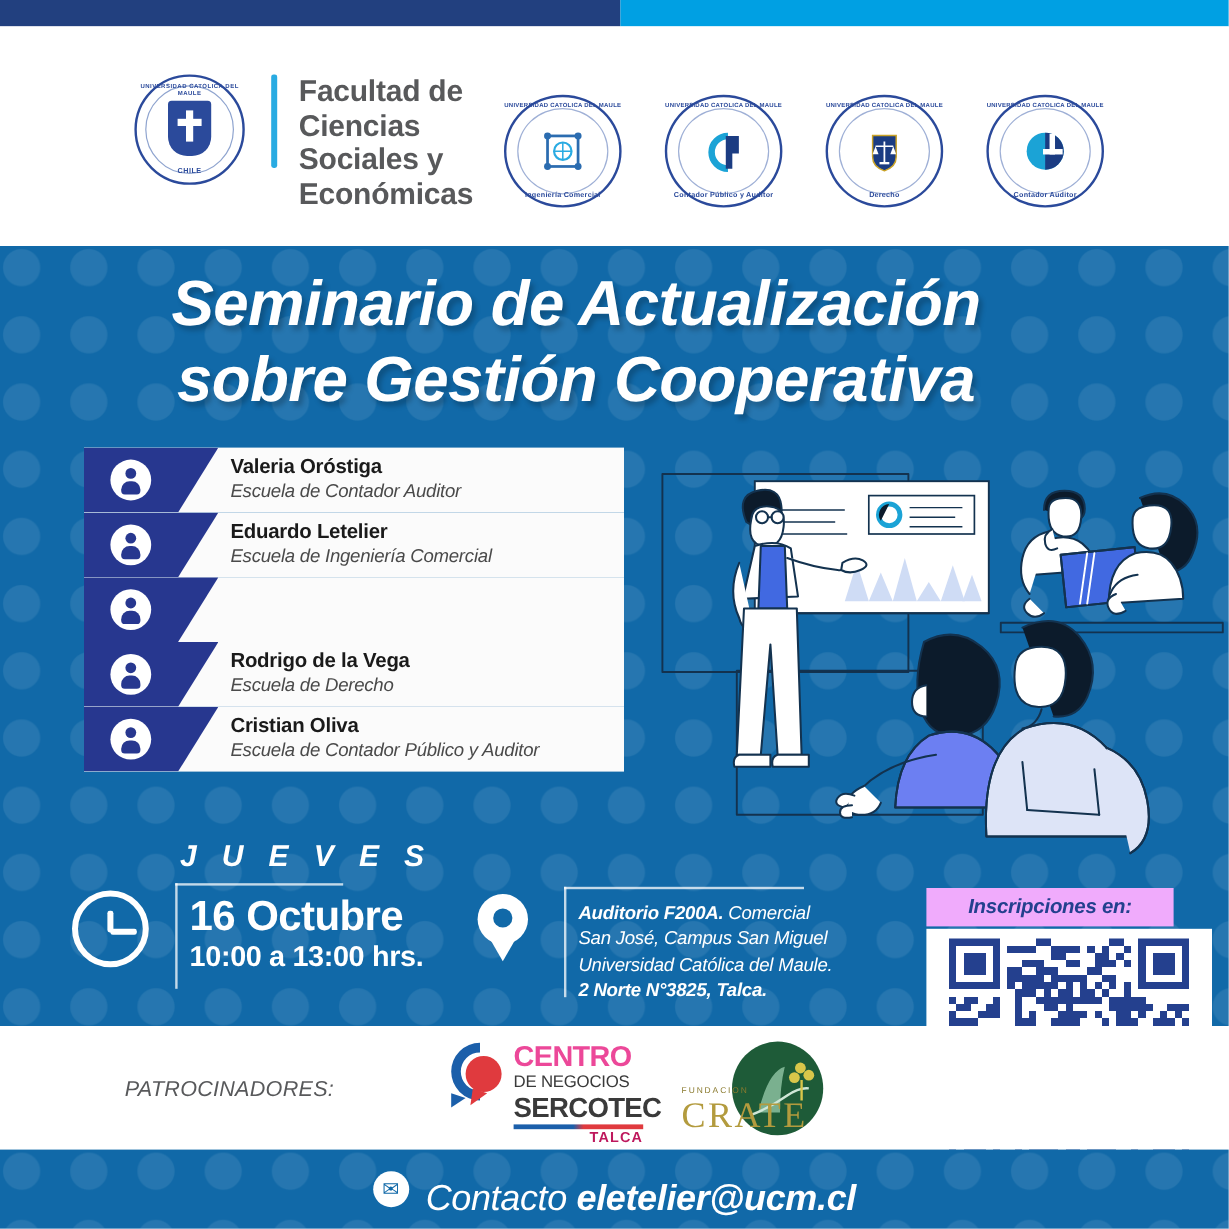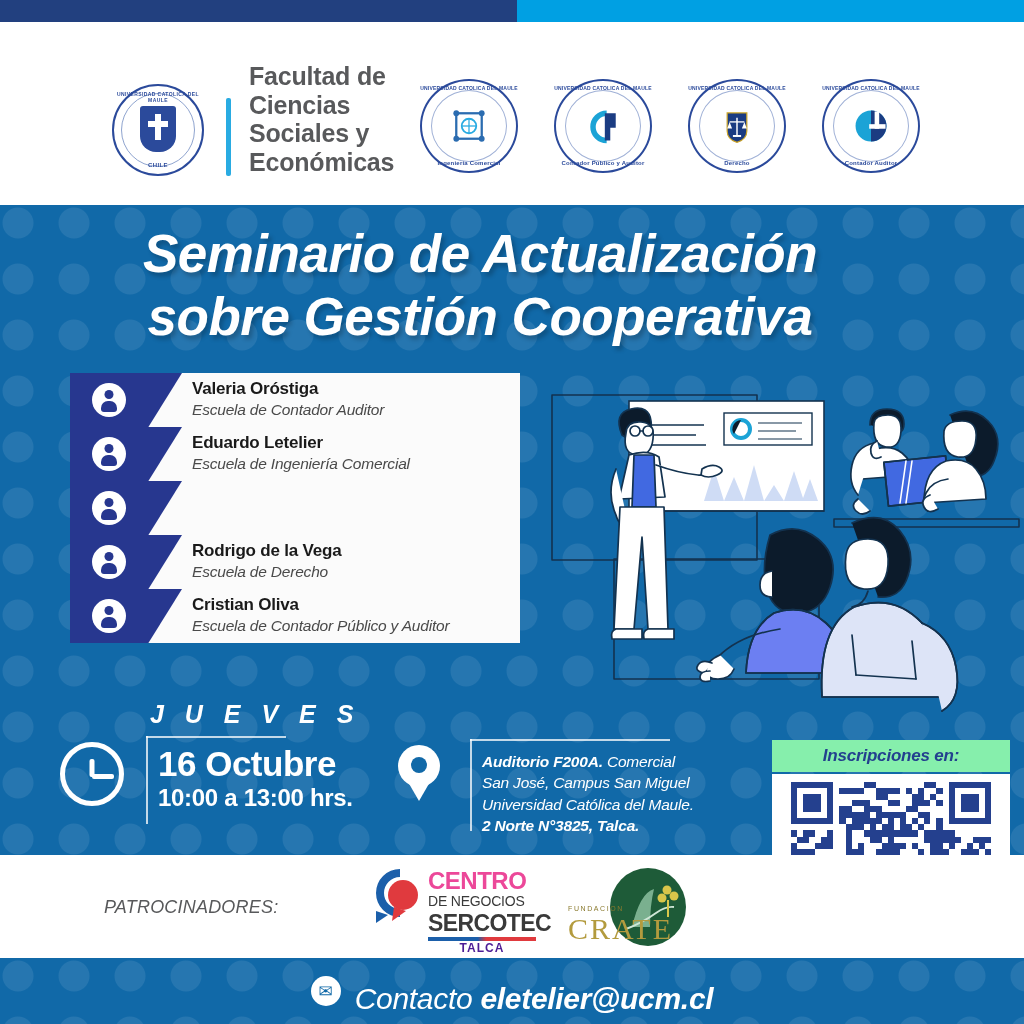--- a/index.html
+++ b/index.html
@@ -15,21 +15,21 @@
     background: #ffffff;
   }
 
   
   .topbar { position: absolute; top: 0; left: 0; width: 1024px; height: 22px; }
   .topbar-left  { position: absolute; top: 0; left: 0;     width: 517px; height: 22px; background: #22407F; }
   .topbar-right { position: absolute; top: 0; left: 517px; width: 507px; height: 22px; background: #00A0E3; }
 
   
   .header { position: absolute; top: 22px; left: 0; width: 1024px; height: 183px; background: #fff; }
-  .hdr-inner { position: absolute; top: 40px; left: 112px; display: flex; align-items: flex-end; }
+  .hdr-inner { position: absolute; top: 40px; left: 112px; display: flex; align-items: flex-start; }
 
   .ucm-seal { position: relative; width: 92px; height: 92px; flex: 0 0 92px; }
   .ucm-seal .ring {
     position: absolute; inset: 0; border-radius: 50%;
     border: 2px solid #2b4a9b;
   }
   .ucm-seal .ring2 {
     position: absolute; inset: 9px; border-radius: 50%;
     border: 1px solid #8fa4cf;
   }
@@ -175,43 +175,43 @@
   .loc-text {
     position: absolute; left: 84px; top: 16px; width: 230px;
     font-size: 15.5px; font-style: italic; color: #fff; line-height: 1.38;
     letter-spacing: -0.2px;
   }
   .loc-text b { font-weight: bold; }
 
   
   .qrcard { position: absolute; left: 772px; top: 740px; width: 238px; height: 250px; }
   .qr-label {
-    position: absolute; left: 0; top: 0; width: 238px; height: 32px;
-    background: #86efac; display: flex; align-items: center; justify-content: center;
+    position: absolute; left: 0; top: 0; width: 206px; height: 32px;
+    background: #f0abfc; display: flex; align-items: center; justify-content: center;
     font-size: 17px; font-style: italic; font-weight: bold; color: #23408E; letter-spacing: -0.2px;
   }
   .qr-box {
     position: absolute; left: 0; top: 34px; width: 238px; height: 216px;
     background: #ffffff; padding: 8px;
   }
   .qr-img { width: 100%; height: 100%; }
 
   
   .sponsors { position: absolute; left: 0; top: 855px; width: 1024px; height: 103px; background: #fff; }
   .patro {
     position: absolute; left: 104px; top: 42px;
     font-size: 18px; font-style: italic; color: #58595B; letter-spacing: 0.2px;
   }
   .sercotec { position: absolute; left: 370px; top: 10px; width: 170px; height: 86px; }
   .sercotec .s-text { position: absolute; left: 58px; top: 4px; }
   .sercotec .s-centro { font-size: 24px; font-weight: bold; color: #ec4899; letter-spacing: -0.5px; line-height: 1; }
   .sercotec .s-neg { font-size: 14px; color: #3A3A3A; letter-spacing: -0.2px; line-height: 1.25; }
   .sercotec .s-ser { font-size: 23px; font-weight: bold; color: #3A3A3A; letter-spacing: -0.6px; line-height: 1.05; }
   .sercotec .s-bar { width: 108px; height: 4px; margin-top: 2px; background: linear-gradient(to right,#1B5FAA 0 46%, #E03A3E 54% 100%); }
-  .sercotec .s-talca { font-size: 12px; font-weight: bold; color: #4c1d95; letter-spacing: 1px; text-align: center; width: 108px; }
+  .sercotec .s-talca { font-size: 12px; font-weight: bold; color: #be185d; letter-spacing: 1px; text-align: right; width: 108px; }
   .crate { position: absolute; left: 566px; top: 12px; width: 126px; height: 82px; }
 
   
   .contactbar {
     position: absolute; left: 0; top: 958px; width: 1024px; height: 66px;
     background-color: #1169A8;
     background-image: radial-gradient(circle at 18px 18px, rgba(255,255,255,0.085) 15px, rgba(255,255,255,0) 16px);
     background-size: 56px 56px;
     display: flex; align-items: center; justify-content: center;
   }

